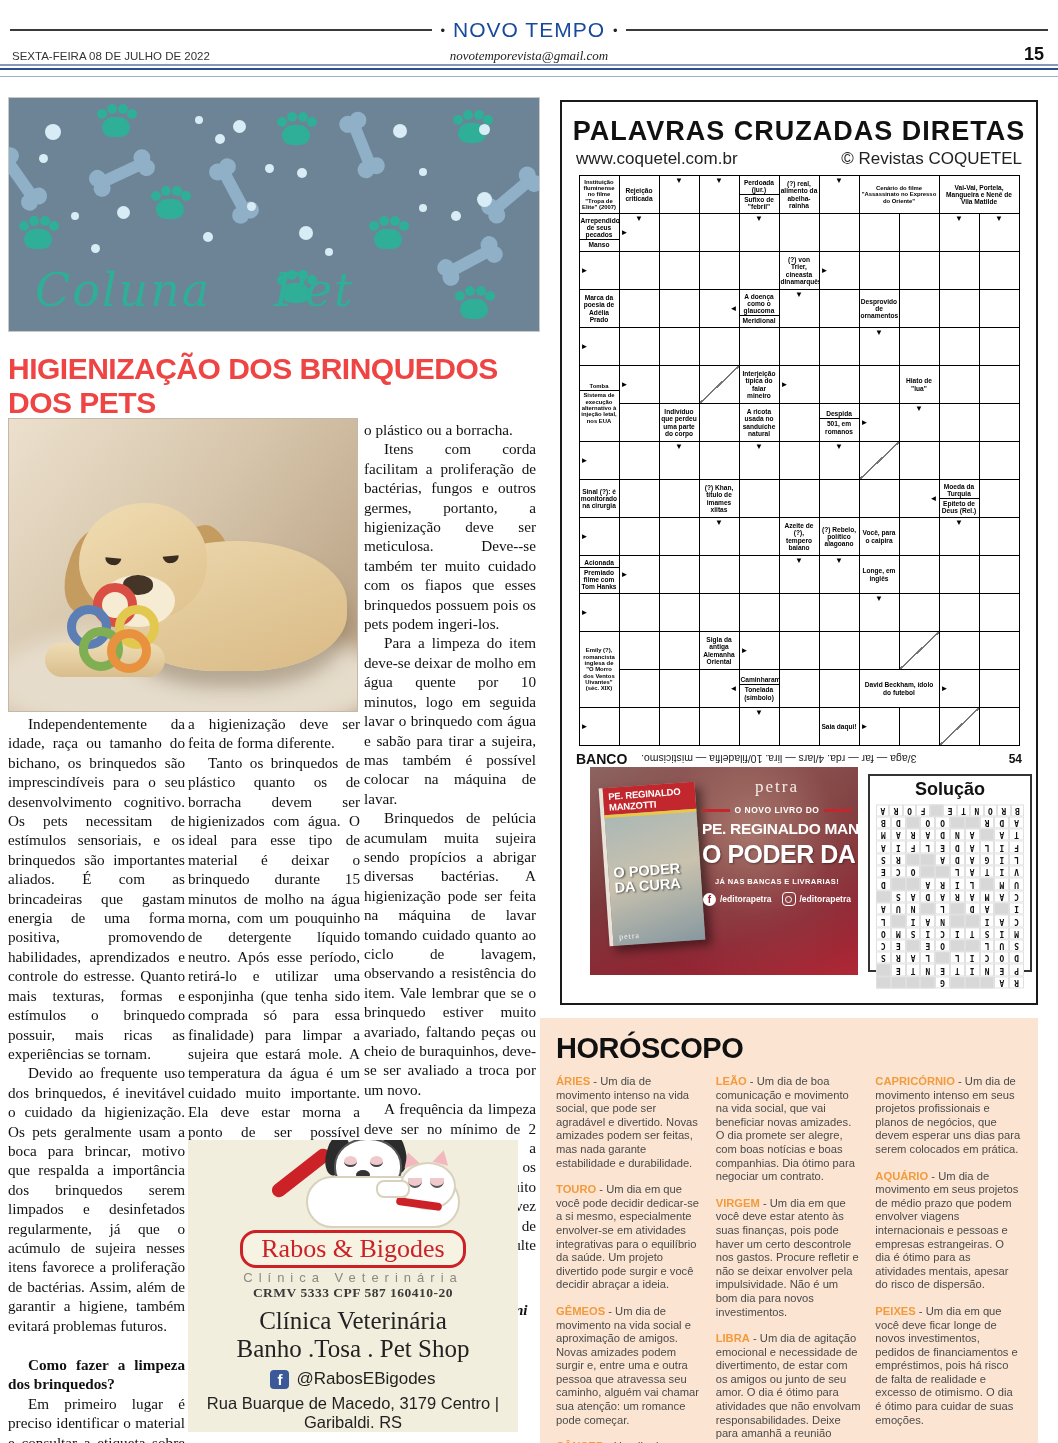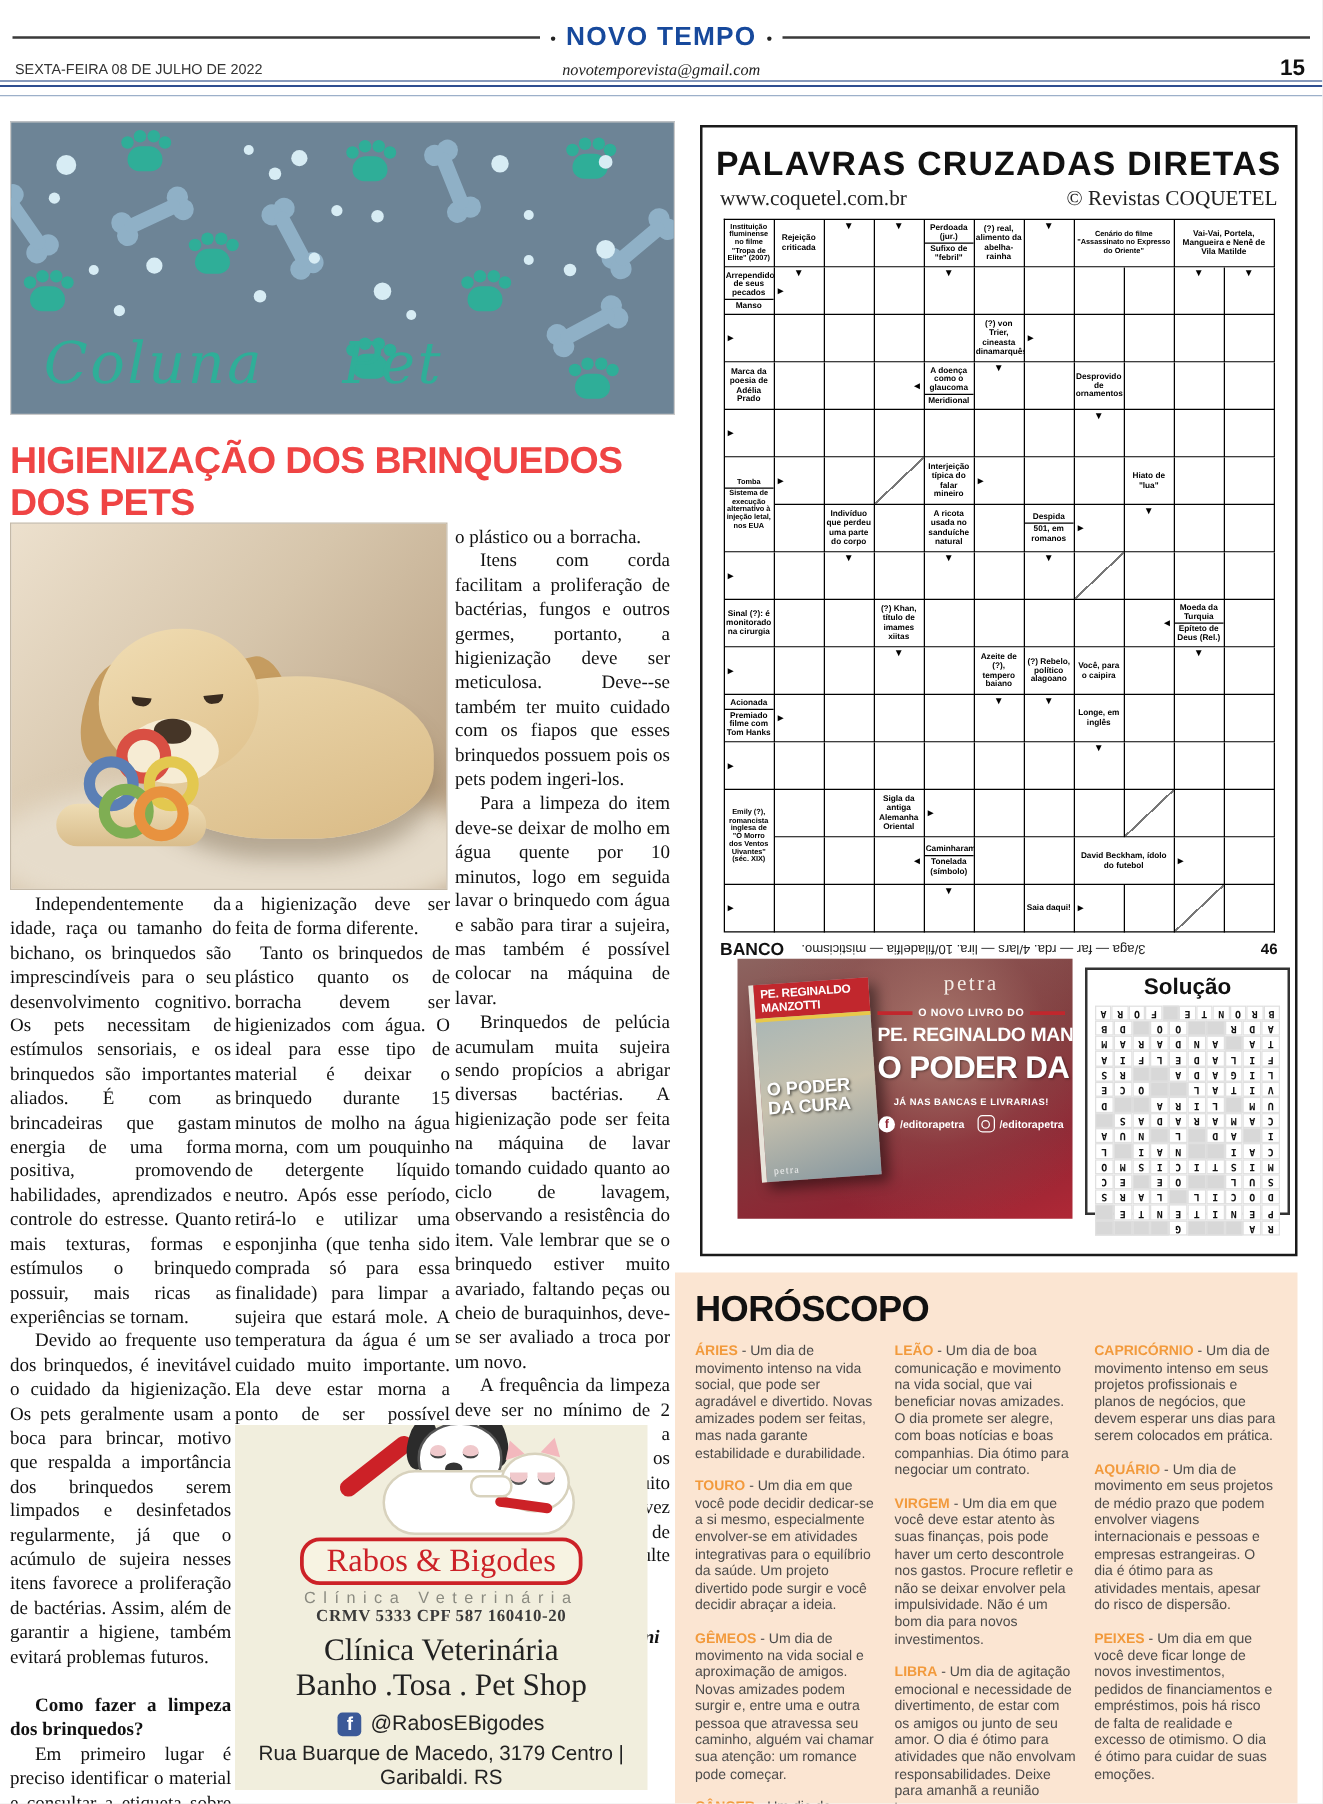--- a/index.html
+++ b/index.html
@@ -4,21 +4,21 @@
 <style>
   html,body{margin:0;padding:0;background:#e8e8e8;}
   .page{position:relative;width:1058px;height:1443px;background:#fff;margin:0 auto;
         font-family:"Liberation Sans",sans-serif;overflow:hidden;}
 
   
   .masthead{position:absolute;left:0;top:18px;width:100%;}
   .mast-row{display:flex;align-items:center;gap:8px;padding:0 10px;}
   .mast-rule{flex:1;height:2px;background:#3a3a3a;}
   .mast-bullet{font-size:13px;color:#222;}
-  .paper-name{font-size:21px;font-weight:700;letter-spacing:1px;color:#17499c;}
+  .paper-name{font-size:21px;font-weight:400;letter-spacing:1px;color:#17499c;}
   .mast-sub{position:relative;height:26px;margin-top:2px;}
   .mast-date{position:absolute;left:12px;top:6px;font-size:11.5px;color:#333;}
   .mast-email{position:absolute;left:0;right:0;top:4px;text-align:center;
               font-family:"Liberation Serif",serif;font-style:italic;font-size:13px;color:#222;}
   .mast-page{position:absolute;right:14px;top:0;font-size:18px;font-weight:bold;color:#111;}
   .double-rule{position:absolute;left:0;top:64px;width:100%;height:7px;
     background:linear-gradient(#8598bb 0 2px,#fff 2px 4px,#2e4d8f 4px 6px,#fff 6px 7px);}
   .thin-rule{position:absolute;left:0;top:76px;width:100%;height:1px;background:#9db0c9;}
 
   
@@ -74,21 +74,21 @@
   .art-col p.h{font-weight:bold;margin-top:20px;}
   .art-col p.sig{font-weight:bold;font-style:italic;text-align:center;text-indent:0;margin-top:26px;}
   .col1{left:8px;top:714px;width:177px;}
   .col2{left:188px;top:714px;width:172px;}
   .col3{left:364px;top:420px;width:172px;}
 
   
   .cw-panel{position:absolute;left:560px;top:100px;width:478px;height:905px;border:2px solid #1a1a1a;
             background:#fff;box-sizing:border-box;}
   .cw-title{text-align:center;font-size:27px;font-weight:800;letter-spacing:1px;color:#111;margin-top:14px;}
-  .cw-subrow{display:flex;justify-content:space-between;padding:2px 14px 4px 14px;font-size:17px;color:#222;font-family:Liberation Serif, serif;}
+  .cw-subrow{display:flex;justify-content:space-between;padding:2px 14px 4px 14px;font-size:17px;color:#222;}
   .cw-grid{display:grid;grid-template-columns:repeat(11,40px);grid-auto-rows:38px;
            margin:2px auto 0 auto;width:440px;border-top:1px solid #000;border-left:1px solid #000;}
   .cw-cell{position:relative;border-right:1px solid #000;border-bottom:1px solid #000;background:#fff;
            overflow:hidden;display:flex;flex-direction:column;justify-content:center;}
   .cw-cell.clue{justify-content:center;}
   .cw-clue-text{font-size:6.6px;line-height:1.07;font-weight:bold;text-align:center;padding:1px;color:#000;}
   .cw-clue-text.small{font-size:5.9px;}
   .cw-clue-text.second{border-top:1px solid #000;}
   .cw-ar{position:absolute;font-size:8px;color:#000;line-height:8px;}
   .cw-ar.d{top:1px;left:50%;transform:translateX(-50%);}
@@ -682,21 +682,21 @@
         <div class="cw-cell" style="grid-area: 15 / 8;">
           <span class="cw-ar r">►</span>
         </div>
         <div class="cw-cell" style="grid-area: 15 / 9;"></div>
         <div class="cw-cell diag" style="grid-area: 15 / 10;"></div>
         <div class="cw-cell" style="grid-area: 15 / 11;"></div>
       </div>
     <div class="banco-row">
       <span class="banco-label">BANCO</span>
       <span class="banco-text">3/aga — far — rda. 4/lars — lira. 10/filadelfia — misticismo.</span>
-      <span class="banco-num">46</span>
+      <span class="banco-num">54</span>
     </div>
 
     <div class="book-ad">
       <div class="book-cover">
         <div class="cover-band">PE. REGINALDO MANZOTTI</div>
         <div class="cover-strip"></div>
         <div class="cover-title">O PODER DA CURA</div>
         <div class="cover-pub">petra</div>
       </div>
       <div class="book-right">

